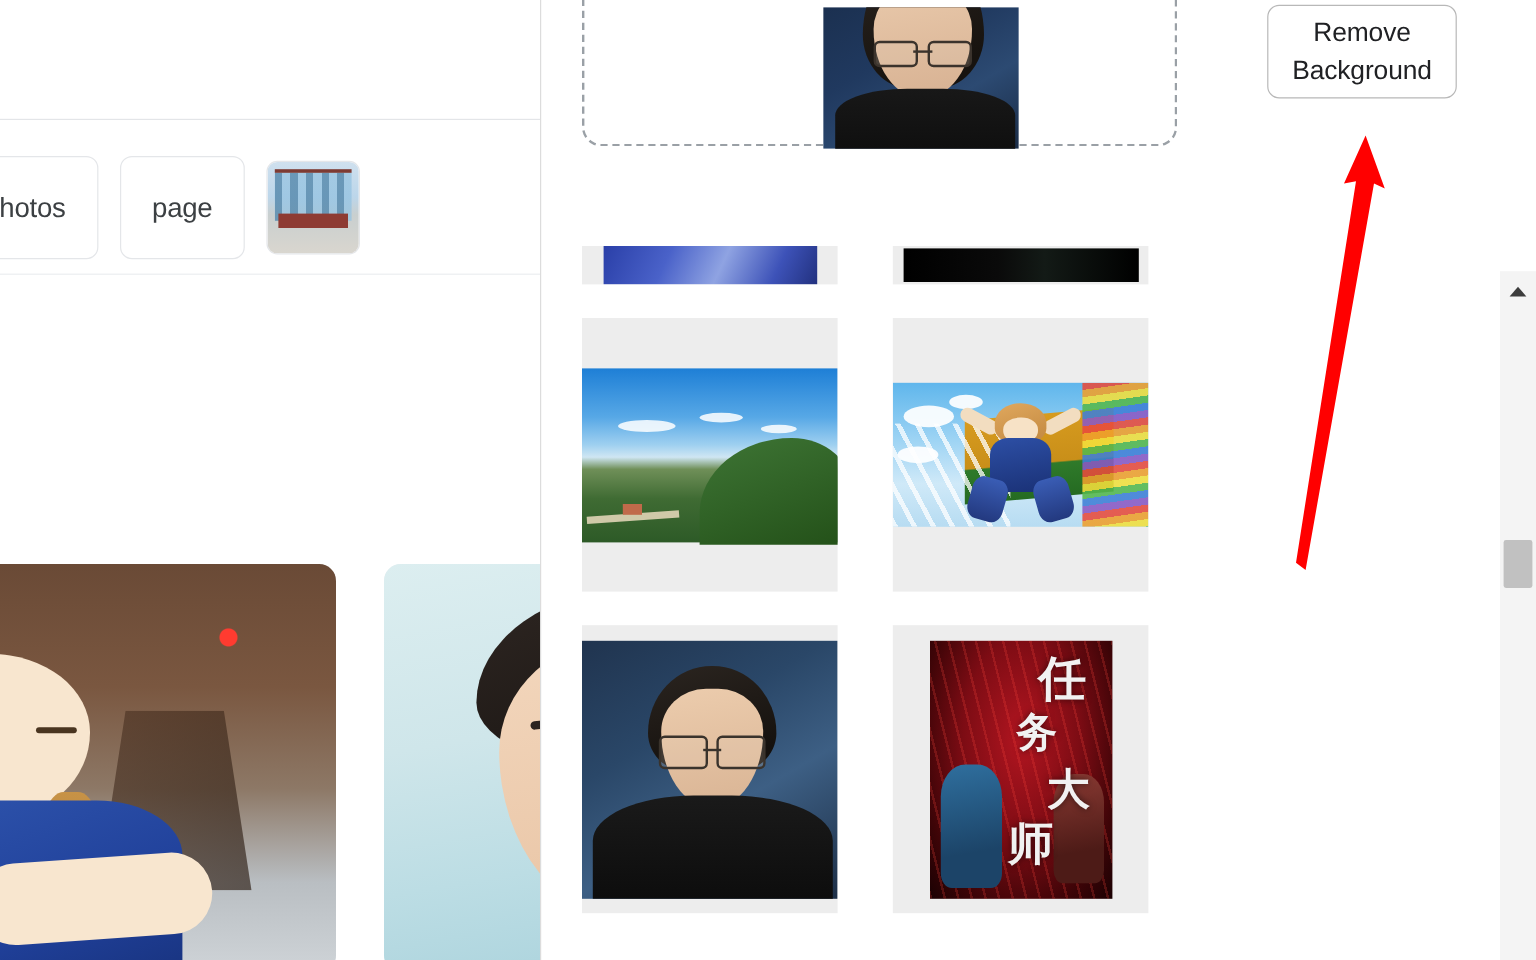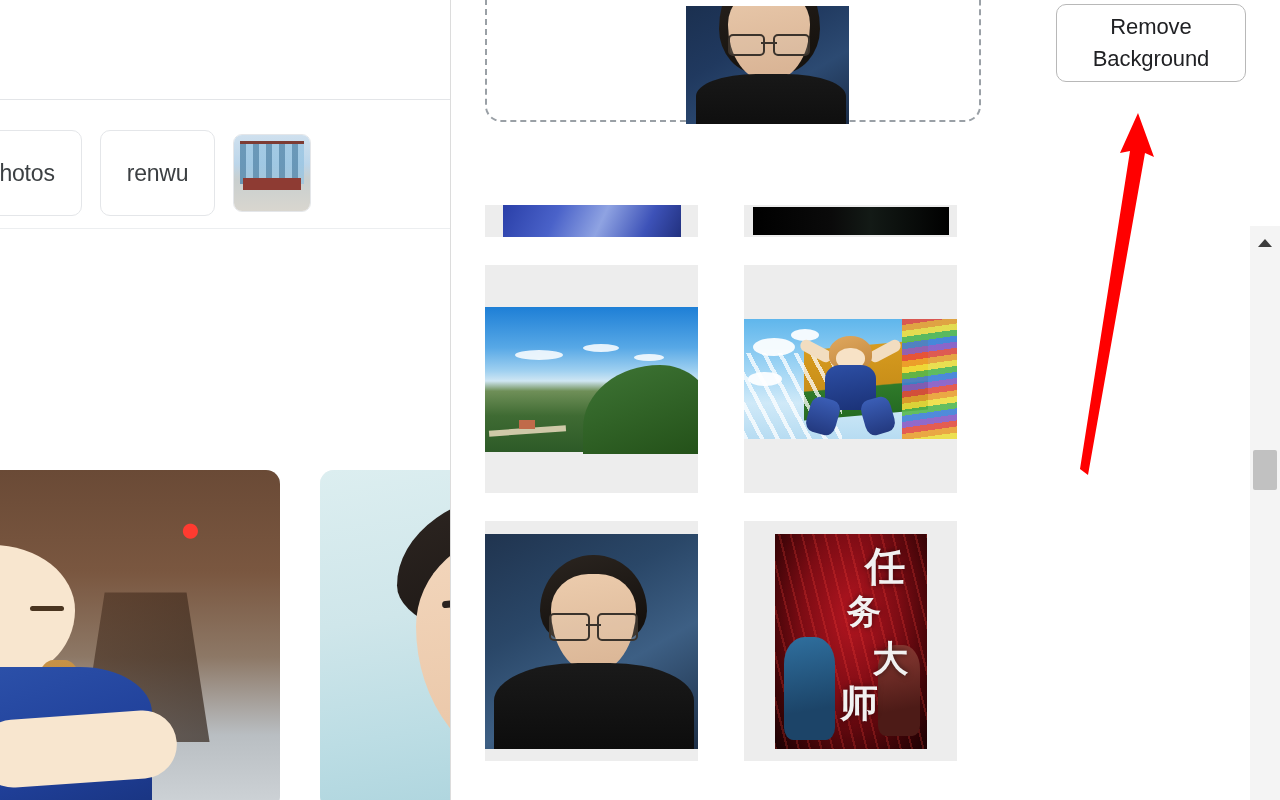--- a/index.html
+++ b/index.html
@@ -271,21 +271,21 @@
     font-size: 21px;
     color: #202124;
     letter-spacing: -0.1px;
   }
   .hint .down-arrow { font-size: 20px; }
 
   .rbg-btn {
     position: absolute;
     left: 605px;
     top: 4px;
-    width: 190px;
+    width: 158px;
     height: 78px;
     box-sizing: border-box;
     border: 1px solid #b8b8b8;
     border-radius: 10px;
     background: #ffffff;
     color: #202124;
     font-size: 22px;
     line-height: 32px;
     text-align: center;
     display: flex;
@@ -559,21 +559,21 @@
 
   <div class="bg-page">
     <div class="bg-divider"></div>
     <div class="bg-divider2"></div>
 
     <div class="chip-row">
       <div class="chip">
         <span>renwu photos</span>
       </div>
       <div class="chip">
-        <span>renwu</span>
+        <span>page</span>
       </div>
       <div class="chip-thumb">
         <div class="art-building"></div>
       </div>
     </div>
 
     <div class="bg-results">
       <div class="bg-card">
         <div class="art-anime">
           <div class="stage"></div>

